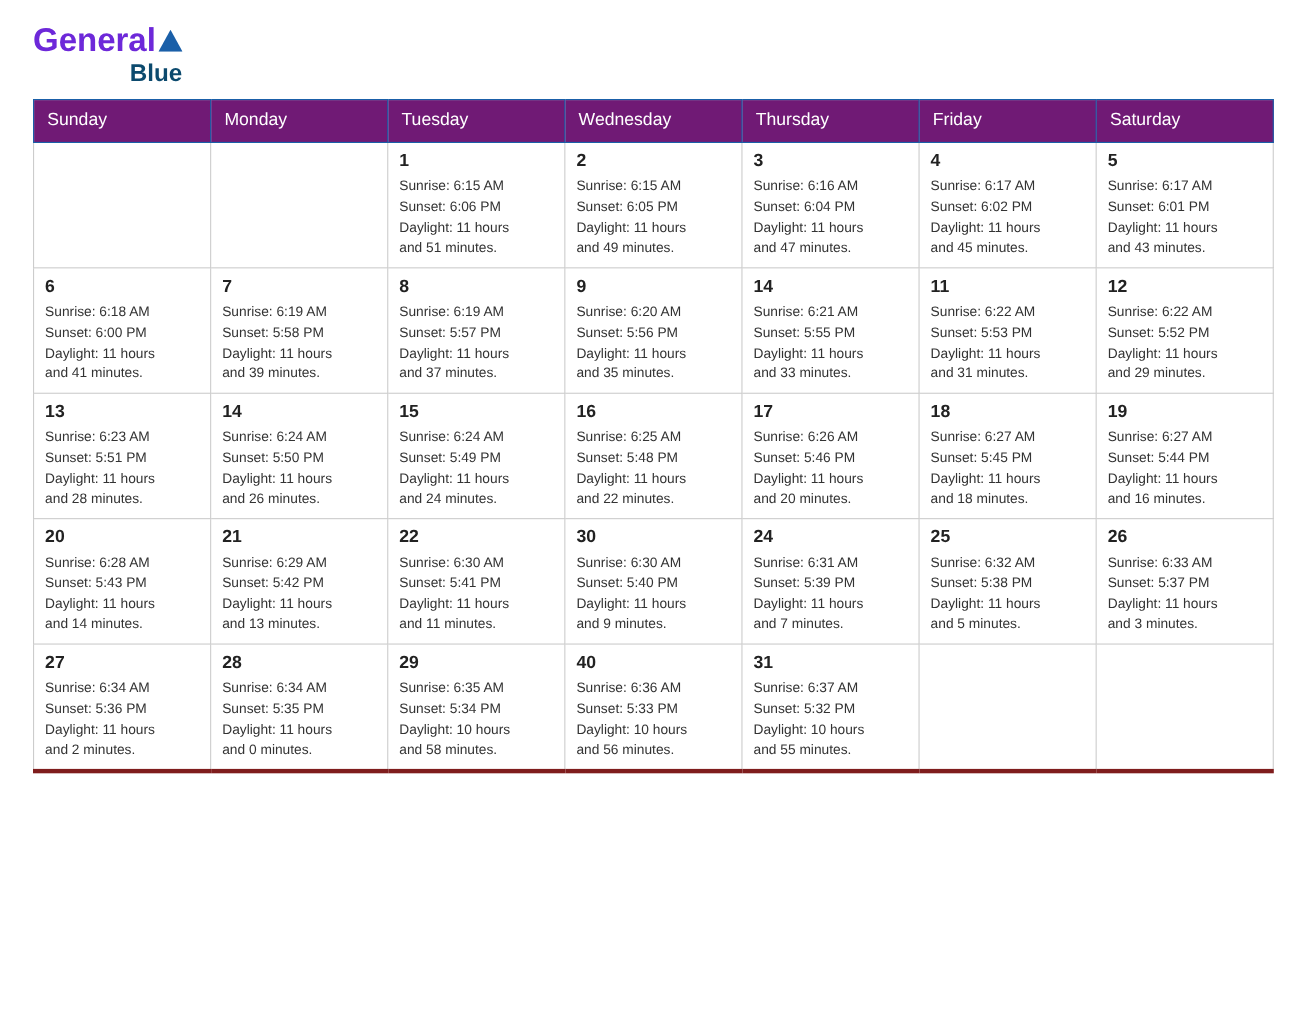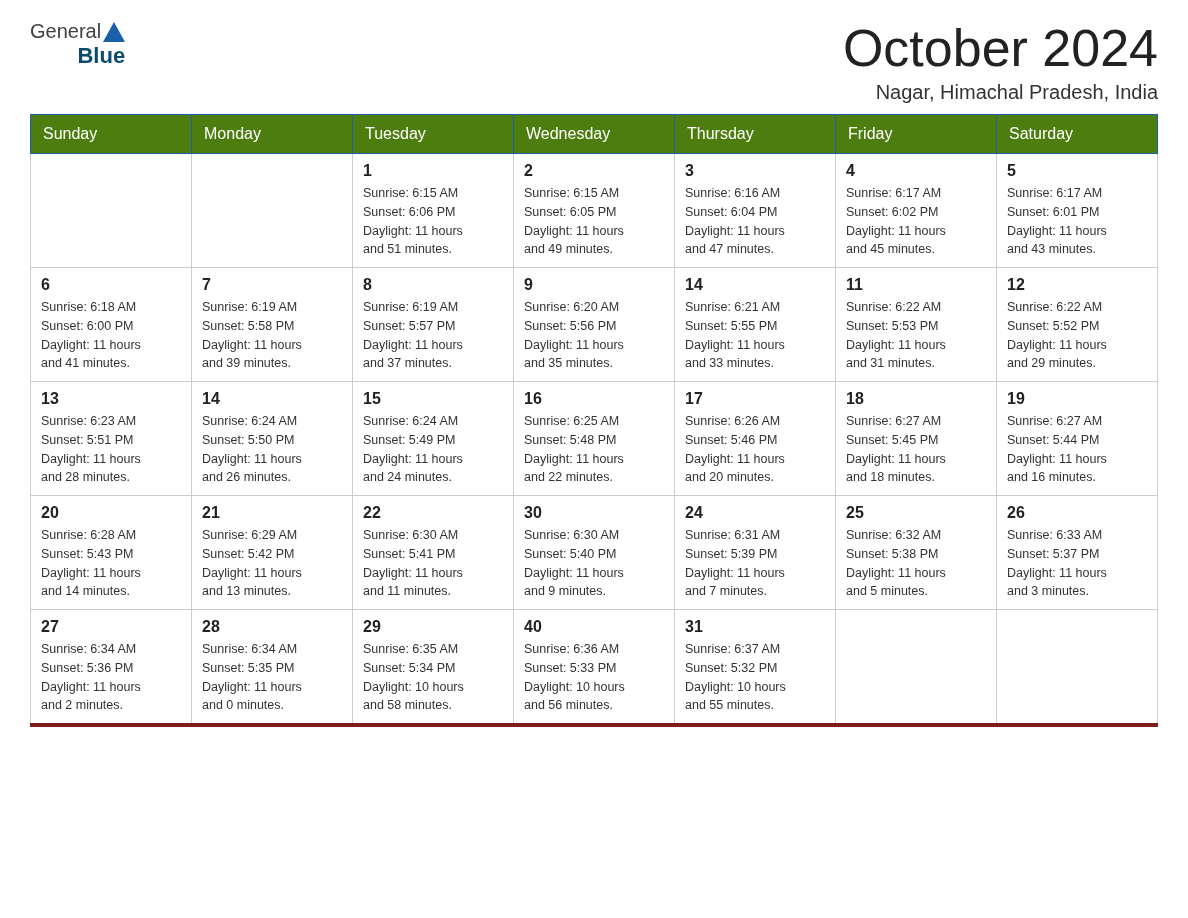--- a/index.html
+++ b/index.html
@@ -10,23 +10,23 @@
       min-height: 918px;
       padding: 20px 30px;
     }
     .header {
       display: flex;
       justify-content: space-between;
       align-items: flex-start;
       margin-bottom: 10px;
     }
     .logo-text-general {
-      font-size: 20px;
-      font-weight: normal;
-      color: #404040;
+      font-size: 30px;
+      font-weight: bold;
+      color: #6d28d9;
     }
     .logo-text-blue {
       font-size: 22px;
       font-weight: bold;
       color: #0c4a6e;
     }
     .logo-wrapper {
       display: flex;
       flex-direction: column;
     }
@@ -51,21 +51,21 @@
       font-size: 20px;
       color: #333;
       margin-top: 4px;
     }
     .calendar-table {
       width: 100%;
       border-collapse: collapse;
       margin-top: 10px;
     }
     .calendar-table th {
-      background-color: #4d7c0f;
+      background-color: #701a75;
       color: #fff;
       padding: 10px 12px;
       text-align: left;
       font-size: 16px;
       font-weight: normal;
       border: 1px solid #1a5fa8;
       margin-top: 38px;
     }
     .calendar-table td {
       border: 1px solid #ccc;
@@ -113,24 +113,20 @@
       <span style="display:inline-flex; flex-direction:column; align-items:flex-end; margin-left:2px;">
         <svg width="22" height="20" viewBox="0 0 22 20">
           <polygon points="11,0 22,20 0,20" fill="#1a5fa8"></polygon>
         </svg>
       </span>
     </div>
     <div class="logo-line2">
       <span class="logo-text-blue">Blue</span>
     </div>
   </div>
-  <div class="title-area">
-    <div class="month-title">October 2024</div>
-    <div class="location-title">Nagar, Himachal Pradesh, India</div>
-  </div>
 </div>
 
 <table class="calendar-table">
   <thead>
     <tr>
       <th>Sunday</th>
       <th>Monday</th>
       <th>Tuesday</th>
       <th>Wednesday</th>
       <th>Thursday</th>

